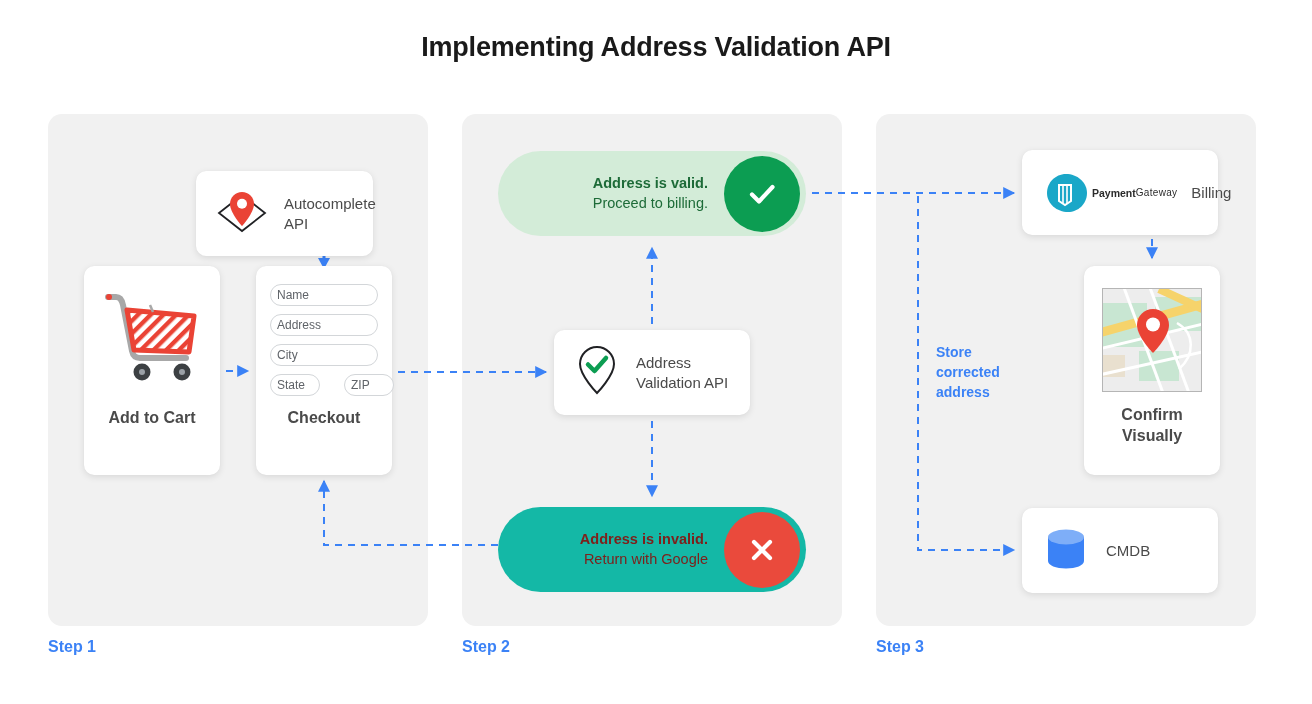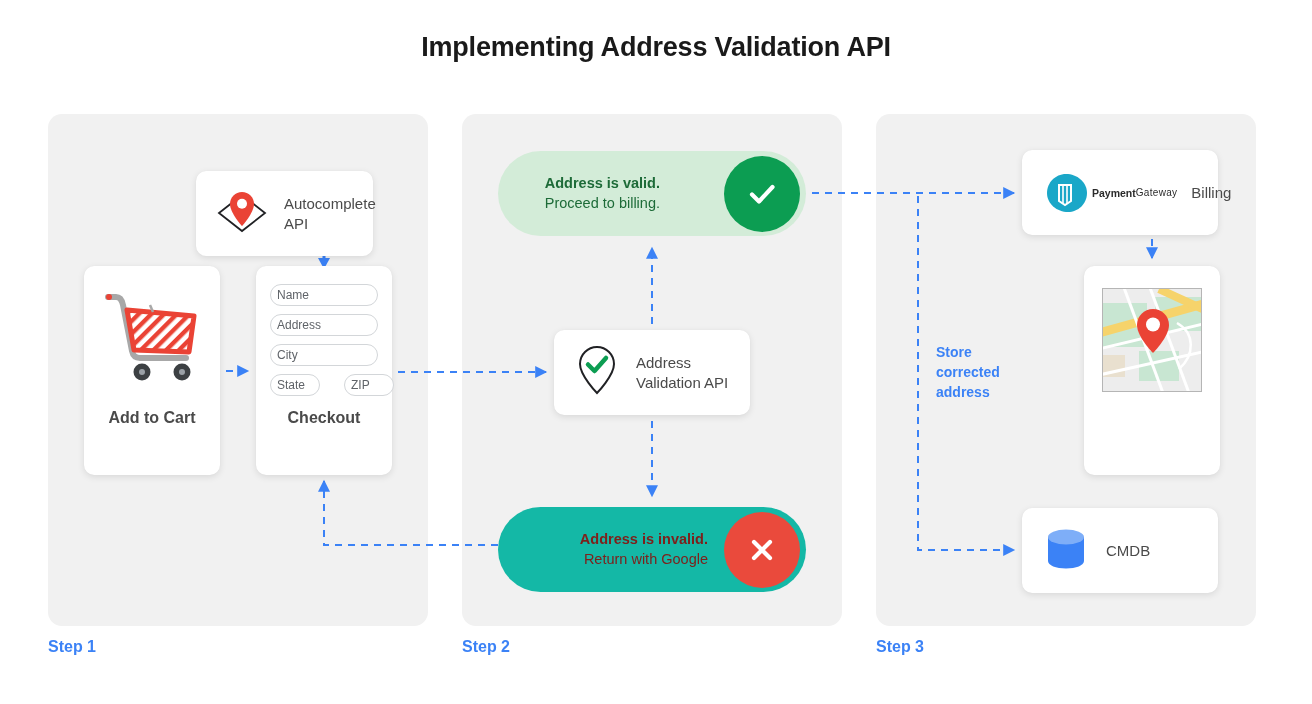--- a/index.html
+++ b/index.html
@@ -111,21 +111,21 @@
     color: #4a4a4a;
   }
 
   
   .pill {
     position: absolute;
     border-radius: 999px;
     display: flex;
     align-items: center;
   }
-  #pill-valid   { left: 498px; top: 151px; width: 308px; height: 85px; background: #d3ecd8; gap: 48px; }
+  #pill-valid   { left: 498px; top: 151px; width: 308px; height: 85px; background: #d3ecd8; }
   #pill-invalid { left: 498px; top: 507px; width: 308px; height: 85px; background: #14b8a6; }
 
   .pill-text {
     flex: 1;
     text-align: right;
     padding-right: 16px;
     line-height: 1.32;
     font-size: 14.5px;
   }
   .pill-text .t1 { font-weight: bold; display: block; }
@@ -361,20 +361,24 @@
       <path d="M56,0 L104,22" stroke="#f6d36b" stroke-width="8"></path>
       <path d="M-4,60 L104,34" stroke="#ffffff" stroke-width="3"></path>
       <path d="M20,-4 L60,104" stroke="#ffffff" stroke-width="3"></path>
       <path d="M46,-4 L86,104" stroke="#ffffff" stroke-width="3"></path>
       <path d="M-4,86 L104,62" stroke="#ffffff" stroke-width="3"></path>
       <path d="M74,34 C92,44 92,66 76,80" fill="none" stroke="#ffffff" stroke-width="2.5"></path>
       <path d="M50,20 C41,20 34,27 34,36 C34,48 50,64 50,64 C50,64 66,48 66,36 C66,27 59,20 50,20 Z" fill="#ea4335"></path>
       <circle cx="50" cy="35.5" r="7" fill="#ffffff"></circle>
     </svg>
   </div>
+  <div class="confirm-text card-label-strong">
+    <span>Confirm</span><br>
+    <span>Visually</span>
+  </div>
 </div>
 
 <div class="card card-h" id="card-cmdb">
   <span>
     <svg width="52" height="52" viewBox="0 0 52 52">
       <path d="M8,14 L8,38 C8,42.4 16,45.5 26,45.5 C36,45.5 44,42.4 44,38 L44,14 Z" fill="#3b82f6"></path>
       <ellipse cx="26" cy="14" rx="18" ry="7.5" fill="#7eaef8"></ellipse>
     </svg>
   </span>
   <span class="card-label">CMDB</span>

